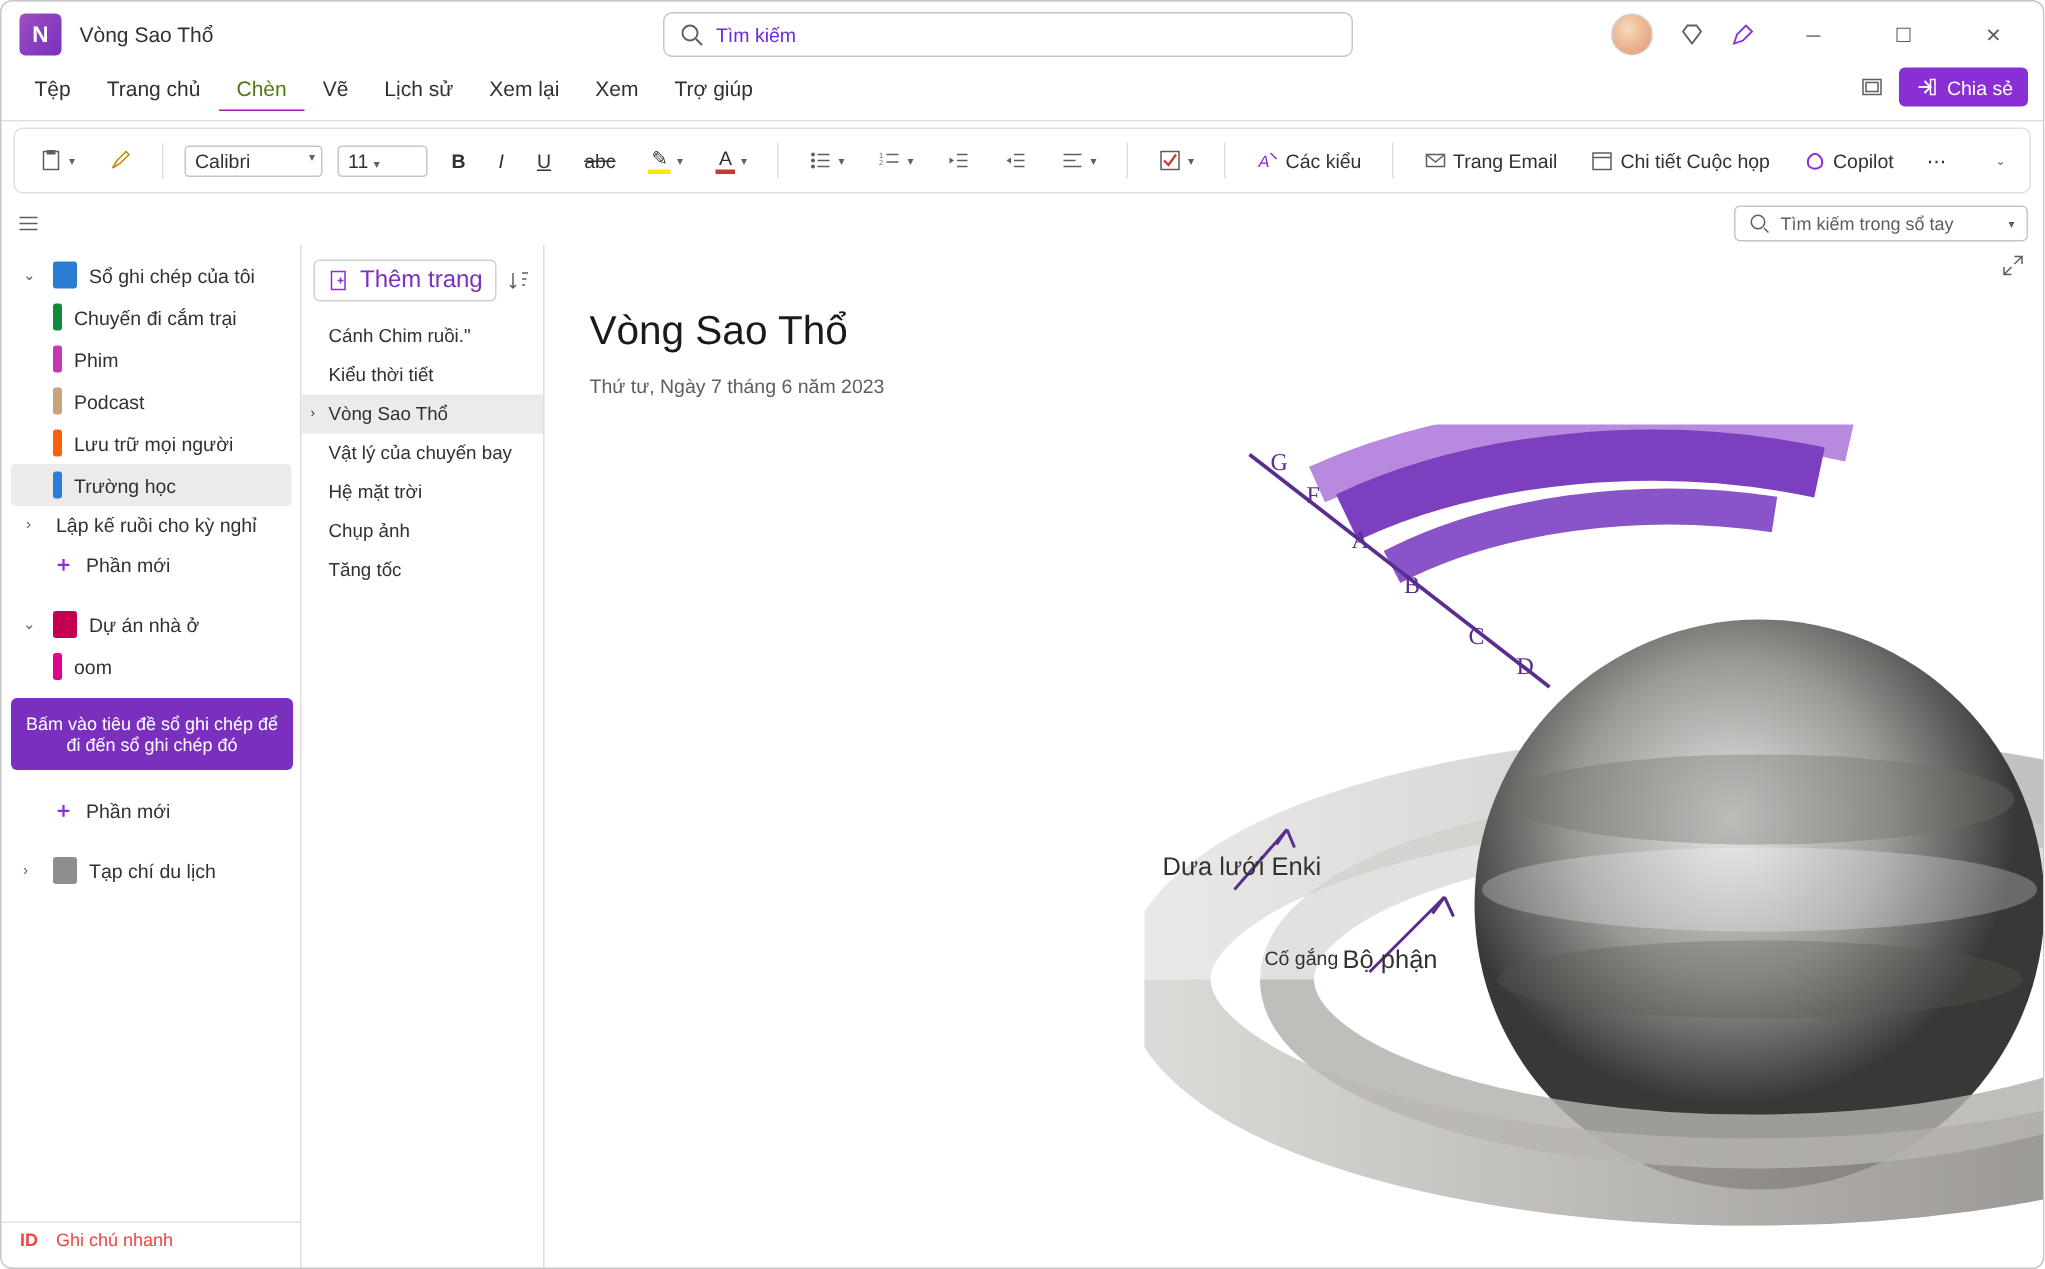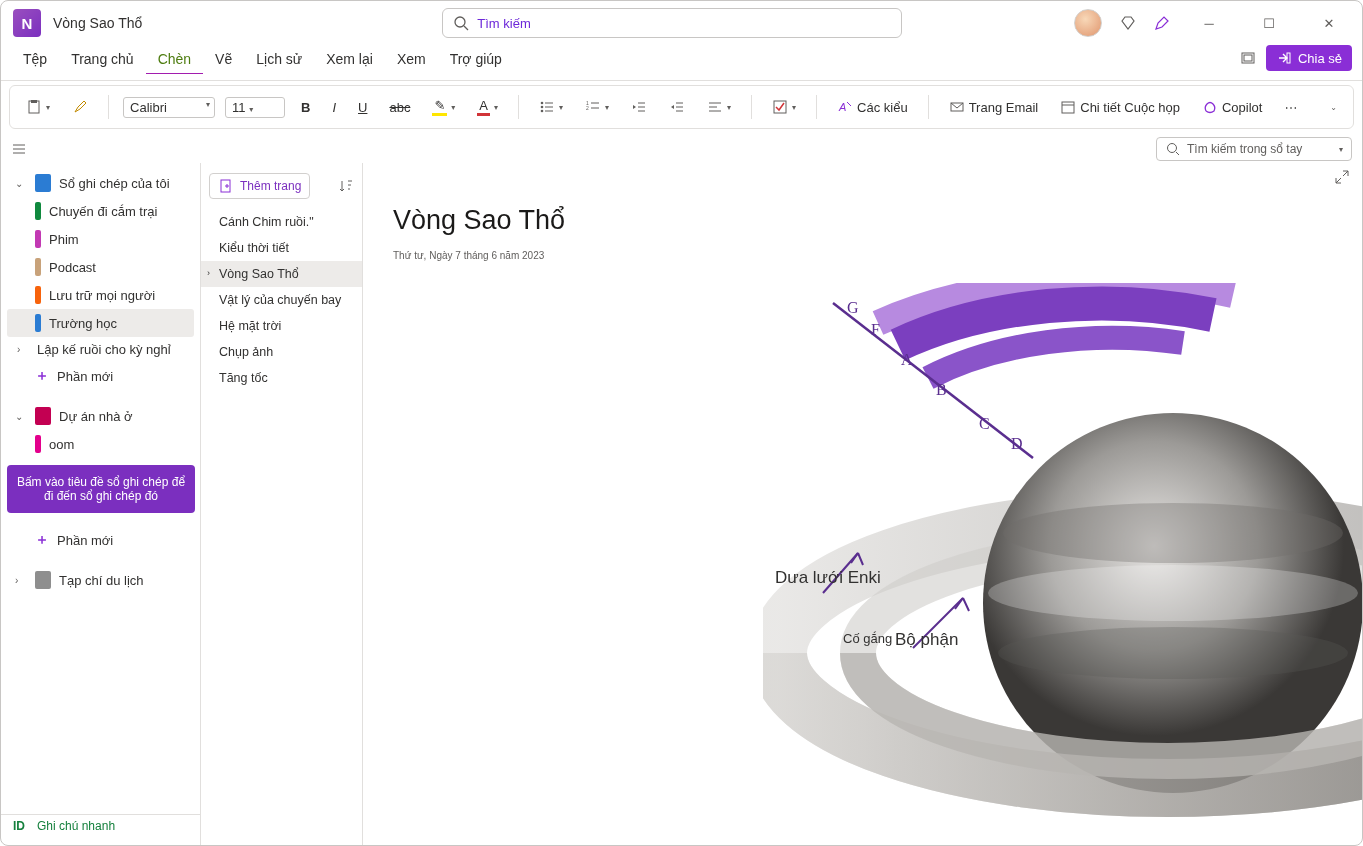--- a/index.html
+++ b/index.html
@@ -45,31 +45,31 @@
 .nb-icon { width: 16px; height: 18px; border-radius: 2px; }
 .sec-dot { width: 6px; height: 18px; border-radius: 2px; }
 .nb-item.section { padding-left: 34px; }
 .nb-item.section.selected { background: #edebe9; border-radius: 3px; margin: 0 6px; padding-left: 28px; }
 .plus { color: #8a2ed6; font-size: 14px; font-weight: bold; }
 .tooltip-callout { position: absolute; left: 6px; width: 188px; background: #7b2fbf; color: #fff; border-radius: 4px; padding: 10px 8px; font-size: 12px; text-align: center; z-index: 5; }
 .tooltip-callout::before { content: ""; position: absolute; top: -10px; left: 54px; border: 10px solid transparent; border-bottom-color: #7b2fbf; }
 
 .pagelist { width: 162px; border-right: 1px solid #e1dfdd; padding: 6px 0; }
 .pagelist-header { display: flex; align-items: center; justify-content: space-between; padding: 4px 8px 10px 8px; }
-.add-page-btn { display: flex; align-items: center; gap: 6px; border: 1px solid #d2d0ce; border-radius: 4px; padding: 4px 8px; font-size: 12px; color: #7b2fbf; }
+.add-page-btn { display: flex; align-items: center; gap: 6px; border: 1px solid #d2d0ce; border-radius: 4px; padding: 4px 8px; font-size: 16px; color: #7b2fbf; }
 .page-item { padding: 6px 8px 6px 18px; font-size: 12.5px; cursor: pointer; position: relative; }
 .page-item .caret { position: absolute; left: 6px; top: 7px; font-size: 9px; }
 .page-item.selected { background: #edebe9; }
 
 .canvas { flex: 1; position: relative; overflow: hidden; padding: 18px 30px; }
 .canvas .expand-icon { position: absolute; top: 6px; right: 12px; color: #605e5c; }
 .note-title { font-size: 27px; font-weight: 400; color: #1b1a19; margin-top: 24px; }
-.note-date { font-size: 10px; color: #605e5c; margin-top: 14px; }
+.note-date { font-size: 13px; color: #605e5c; margin-top: 14px; }
 .figure { position: absolute; left: 400px; top: 120px; width: 810px; height: 620px; }
-.quick-notes-bar { position: absolute; bottom: 8px; left: 0; display: flex; align-items: center; gap: 12px; padding: 4px 12px; border-top: 1px solid #e1dfdd; width: 200px; background: #fff; font-size: 12px; color: #15803d; }
+.quick-notes-bar { position: absolute; bottom: 8px; left: 0; display: flex; align-items: center; gap: 12px; padding: 4px 12px; border-top: 1px solid #e1dfdd; width: 200px; background: #fff; font-size: 12px; color: #ef4444; }
 
 svg.ico-svg { width: 16px; height: 16px; }
 </style>
 </head>
 <body>
 
 <div class="app">
 
   <div class="titlebar">
     <div class="logo">N</div>

